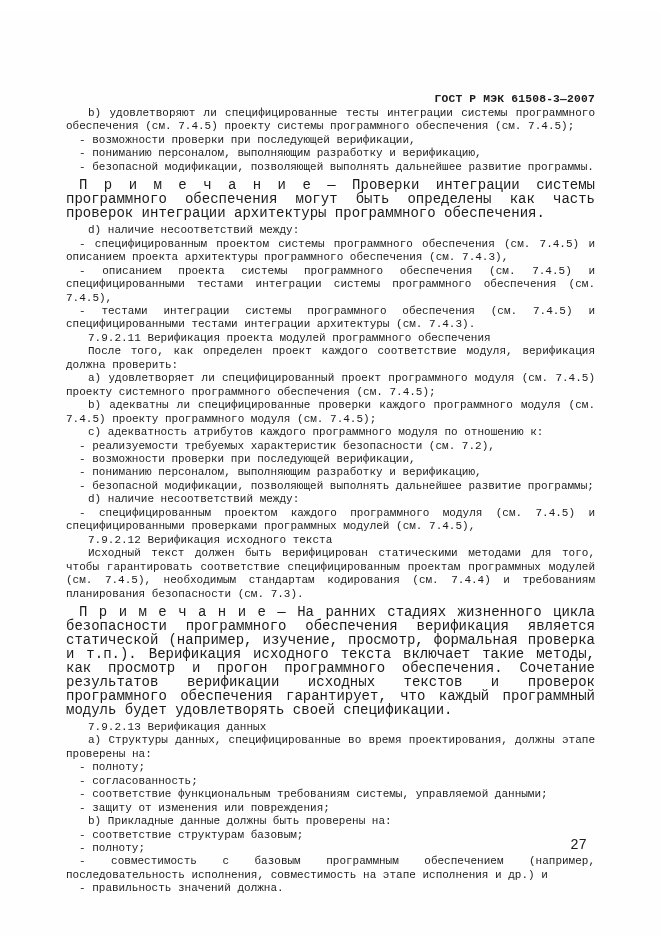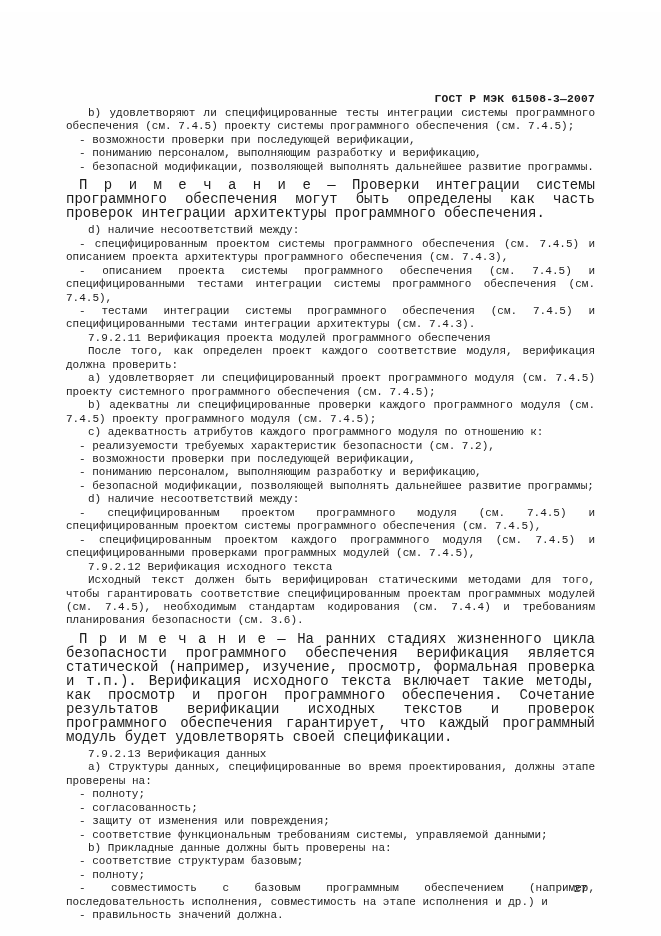--- a/index.html
+++ b/index.html
@@ -45,23 +45,23 @@
   .doc-body p.heading { text-indent: 22px; }
   .doc-body p.dash    { text-indent: 13px; }
   .doc-body p.note {
     font-size: 14px;
     line-height: 14px;
     text-indent: 13px;
     margin: 4px 0;
   }
   .page-number {
     position: absolute;
-    top: 871px;
+    top: 825px;
     right: 74px;
-    font-size: 11px;
+    font-size: 14px;
   }
 </style>
 </head>
 <body>
 
 <div class="page">
   <div class="doc-header">ГОСТ Р МЭК 61508-3—2007</div>
 
   <main class="doc-body">
       <p class="para">b) удовлетворяют ли специфицированные тесты интеграции системы программного обеспечения (см. 7.4.5) проекту системы программного обеспечения (см. 7.4.5);</p>
@@ -76,31 +76,30 @@
       <p class="heading">7.9.2.11 Верификация проекта модулей программного обеспечения</p>
       <p class="para">После того, как определен проект каждого соответствие модуля, верификация должна проверить:</p>
       <p class="para">а) удовлетворяет ли специфицированный проект программного модуля (см. 7.4.5) проекту системного программного обеспечения (см. 7.4.5);</p>
       <p class="para">b) адекватны ли специфицированные проверки каждого программного модуля (см. 7.4.5) проекту программного модуля (см. 7.4.5);</p>
       <p class="para">c) адекватность атрибутов каждого программного модуля по отношению к:</p>
       <p class="dash">- реализуемости требуемых характеристик безопасности (см. 7.2),</p>
       <p class="dash">- возможности проверки при последующей верификации,</p>
       <p class="dash">- пониманию персоналом, выполняющим разработку и верификацию,</p>
       <p class="dash">- безопасной модификации, позволяющей выполнять дальнейшее развитие программы;</p>
       <p class="para">d) наличие несоответствий между:</p>
-      <p class="dash">- специфицированным проектом программного модуля (см. 7.4.5) и специфицированным проектом системы программного обеспечения (см. 7.4.5),</p>
       <p class="dash">- специфицированным проектом каждого программного модуля (см. 7.4.5) и специфицированными проверками программных модулей (см. 7.4.5),</p>
       <p class="heading">7.9.2.12 Верификация исходного текста</p>
-      <p class="para">Исходный текст должен быть верифицирован статическими методами для того, чтобы гарантировать соответствие специфицированным проектам программных модулей (см. 7.4.5), необходимым стандартам кодирования (см. 7.4.4) и требованиям планирования безопасности (см. 3.6).</p>
+      <p class="para">Исходный текст должен быть верифицирован статическими методами для того, чтобы гарантировать соответствие специфицированным проектам программных модулей (см. 7.4.5), необходимым стандартам кодирования (см. 7.4.4) и требованиям планирования безопасности (см. 7.3).</p>
       <p class="note">П р и м е ч а н и е — На ранних стадиях жизненного цикла безопасности программного обеспечения верификация является статической (например, изучение, просмотр, формальная проверка и т.п.). Верификация исходного текста включает такие методы, как просмотр и прогон программного обеспечения. Сочетание результатов верификации исходных текстов и проверок программного обеспечения гарантирует, что каждый программный модуль будет удовлетворять своей спецификации.</p>
       <p class="heading">7.9.2.13 Верификация данных</p>
       <p class="para">а) Структуры данных, специфицированные во время проектирования, должны этапе проверены на:</p>
       <p class="dash">- полноту;</p>
       <p class="dash">- согласованность;</p>
+      <p class="dash">- соответствие функциональным требованиям системы, управляемой данными;</p>
       <p class="dash">- защиту от изменения или повреждения;</p>
-      <p class="dash">- соответствие функциональным требованиям системы, управляемой данными;</p>
       <p class="para">b) Прикладные данные должны быть проверены на:</p>
       <p class="dash">- соответствие структурам базовым;</p>
       <p class="dash">- полноту;</p>
       <p class="dash">- совместимость с базовым программным обеспечением (например, последовательность исполнения, совместимость на этапе исполнения и др.) и</p>
       <p class="dash">- правильность значений должна.</p>
     </main>
 
   <div class="page-number">27</div>
 </div>
 

